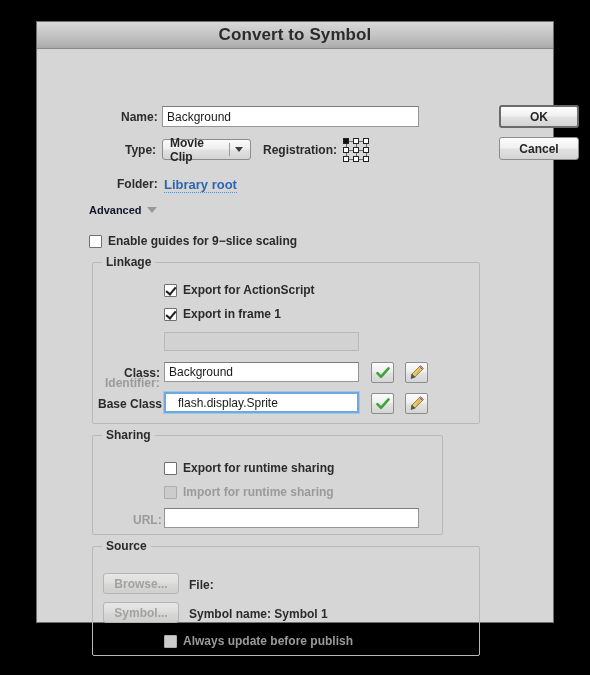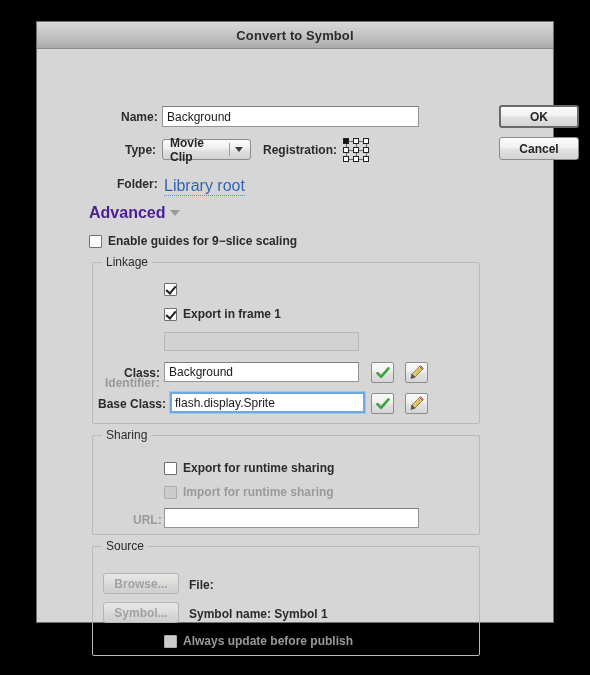--- a/index.html
+++ b/index.html
@@ -28,21 +28,21 @@
   #titlebar {
     height: 26px;
     background: linear-gradient(to bottom, #d8d8d8 0%, #c6c6c6 45%, #b4b4b4 85%, #a9a9a9 100%);
     border-bottom: 1px solid #8c8c8c;
     display: flex;
     align-items: center;
     justify-content: center;
     user-select: none;
   }
   #titlebar .title {
-    font-size: 13px;
+    font-size: 17px;
     font-weight: bold;
     color: #2b2b2b;
     letter-spacing: 0.1px;
   }
   #dialog-body {
     position: relative;
     height: 573px;
   }
 
   
@@ -68,22 +68,21 @@
     font-size: 12px;
     color: #1a1a1a;
     display: flex;
     align-items: center;
     padding: 0 4px;
     font-family: "Liberation Sans", sans-serif;
   }
   .field.focus {
     border: 2px solid #6fa8dc;
     box-shadow: 0 0 0 1px #9ec8e8;
-    padding: 0 3px;
-    margin-left: 6px;
+    padding: 0 12px;
   }
   .field.disabled {
     background: #d2d2d2;
     border-color: #b8b8b8;
     color: #9a9a9a;
   }
 
   
   .btn {
     position: absolute;
@@ -213,56 +212,56 @@
     background: transparent;
   }
   .group-title {
     position: absolute;
     top: -8px;
     left: 9px;
     background: #d6d6d6;
     padding: 0 4px;
     font-size: 12px;
     color: #2b2b2b;
-    font-weight: normal;
+    font-weight: bold;
   }
 
   
   .iconbtn {
     position: absolute;
     width: 23px;
     height: 21px;
     box-sizing: border-box;
     background: linear-gradient(to bottom, #fbfbfb 0%, #efefef 48%, #e3e3e3 52%, #d5d5d5 100%);
     border: 1px solid #8d8d8d;
     border-radius: 2px;
     display: flex;
     align-items: center;
     justify-content: center;
   }
 
   
   .link-text {
-    font-size: 16px;
+    font-size: 13px;
     color: #2f66b3;
-    font-weight: normal;
+    font-weight: bold;
     border-bottom: 1px dotted #5d90cf;
     cursor: pointer;
   }
   #advanced-row {
     position: absolute;
     left: 52px;
     top: 155px;
     display: flex;
     align-items: center;
     cursor: pointer;
   }
   #advanced-row .adv-label {
-    font-size: 16px;
-    color: #4c1d95;
+    font-size: 11px;
+    color: #0f172a;
     font-weight: bold;
     margin-right: 5px;
   }
   #advanced-row .tri {
     width: 0; height: 0;
     border-left: 5px solid transparent;
     border-right: 5px solid transparent;
     border-top: 6px solid #9a9a9a;
   }
 </style>
@@ -329,20 +328,21 @@
       <span class="cb"></span>
       <span class="cb-label">Enable guides for 9−slice scaling</span>
     </div>
 
     <div class="group" style="left:55px;top:213px;width:388px;height:162px;">
       <span class="group-title">Linkage</span>
     </div>
 
     <div class="cb-row" style="left:127px;top:234px;">
       <span class="cb checked"></span>
+      <span class="cb-label">Export for ActionScript</span>
     </div>
 
     <div class="cb-row" style="left:127px;top:258px;">
       <span class="cb checked"></span>
       <span class="cb-label">Export in frame 1</span>
     </div>
 
     <span class="lbl dim" style="position:absolute;left:68px;top:287px;margin-top:40px;">Identifier:</span>
     <div class="field disabled" style="left:127px;top:283px;width:195px;height:19px;"></div>
 
@@ -371,21 +371,21 @@
     </div>
     <div class="iconbtn" style="left:368px;top:344px;">
       <svg width="15" height="15" viewBox="0 0 16 16">
         <path d="M11.2 1.6 L14.4 4.8 L6.2 13 L3 9.8 Z" fill="#e8c96a" stroke="#7b6a2c" stroke-width="0.8"></path>
         <path d="M11.2 1.6 L14.4 4.8 L15.3 3.5 L12.5 0.8 Z" fill="#e79aa0" stroke="#7b4a4e" stroke-width="0.8"></path>
         <path d="M3 9.8 L6.2 13 L2.2 14.4 Z" fill="#555555" stroke="#333333" stroke-width="0.6"></path>
         <path d="M12.3 2.8 L7.1 12.1" stroke="#b99d45" stroke-width="0.7" fill="none"></path>
       </svg>
     </div>
 
-    <div class="group" style="left:55px;top:386px;width:388px;height:100px;">
+    <div class="group" style="left:55px;top:386px;width:351px;height:100px;">
       <span class="group-title">Sharing</span>
     </div>
 
     <div class="cb-row disabled" style="left:127px;top:436px;">
       <span class="cb disabled"></span>
       <span class="cb-label">Import for runtime sharing</span>
     </div>
 
     <div class="cb-row" style="left:127px;top:412px;">
       <span class="cb"></span>

